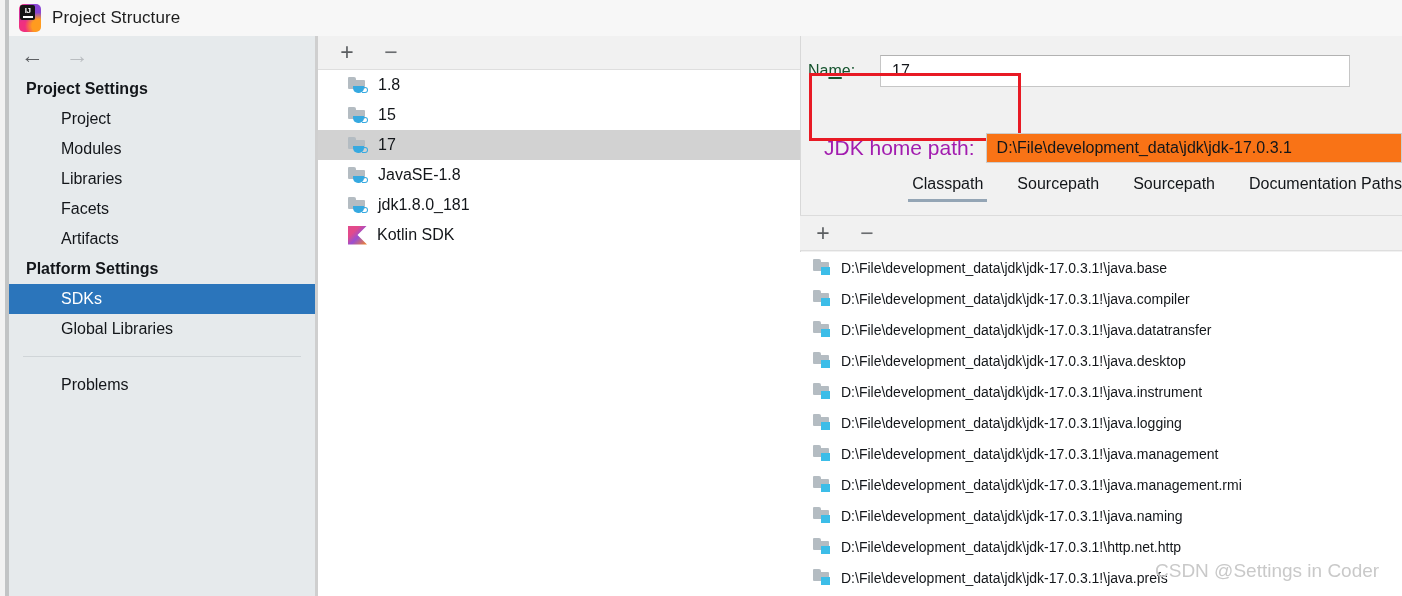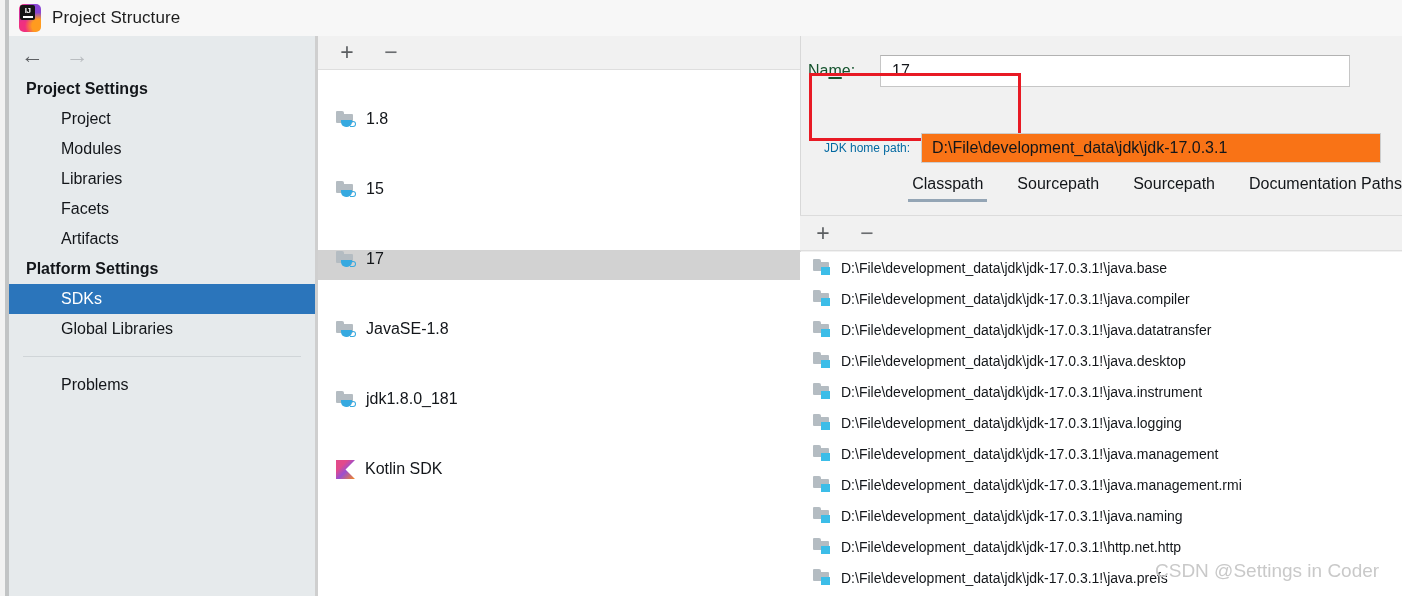--- a/index.html
+++ b/index.html
@@ -180,26 +180,26 @@
     color: #5b5e61;
     width: 22px;
     text-align: center;
     user-select: none;
   }
   .tb-btn.dim { color: #6a6d70; }
 
   .sdk-row {
     height: 30px;
     display: flex;
-    padding-left: 18px;
+    align-items: center;
+    padding-left: 30px;
     gap: 10px;
     font-size: 16px;
     color: #13161a;
     white-space: nowrap;
-    margin-top: 40px;
   }
   .sdk-row.selected { background: #d2d2d2; }
 
   
   .ico-jdk {
     position: relative;
     width: 20px; height: 18px;
     flex: 0 0 20px;
   }
   .ico-jdk .fold-back {
@@ -294,22 +294,22 @@
 
   #homepath-row {
     position: absolute;
     left: 0; top: 91px;
     width: 602px; height: 42px;
     display: flex;
     align-items: center;
   }
   #homepath-label {
     margin-left: 24px;
-    font-size: 12px;
-    color: #0369a1;
+    font-size: 21px;
+    color: #a21caf;
     white-space: nowrap;
   }
   #homepath-input {
     margin-left: 11px;
     width: 460px;
     height: 30px;
     background: #f97316;
     border: 1px solid #cdcdcd;
     display: flex;
     align-items: center;

